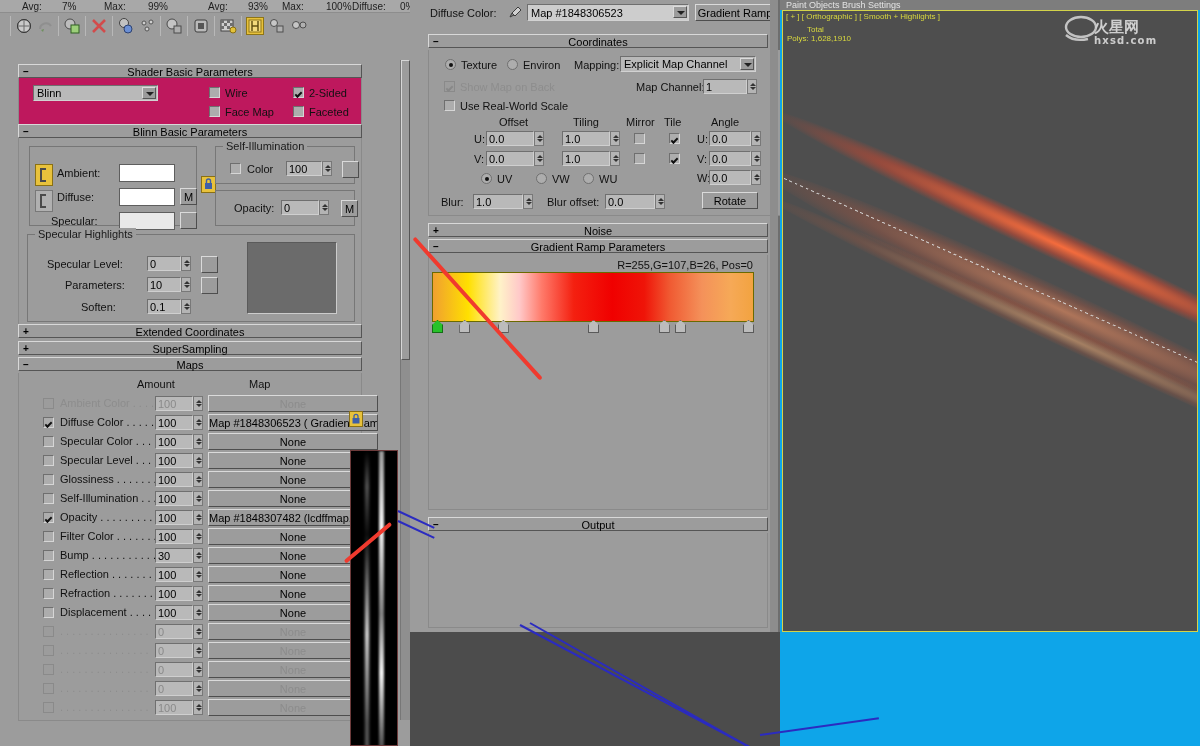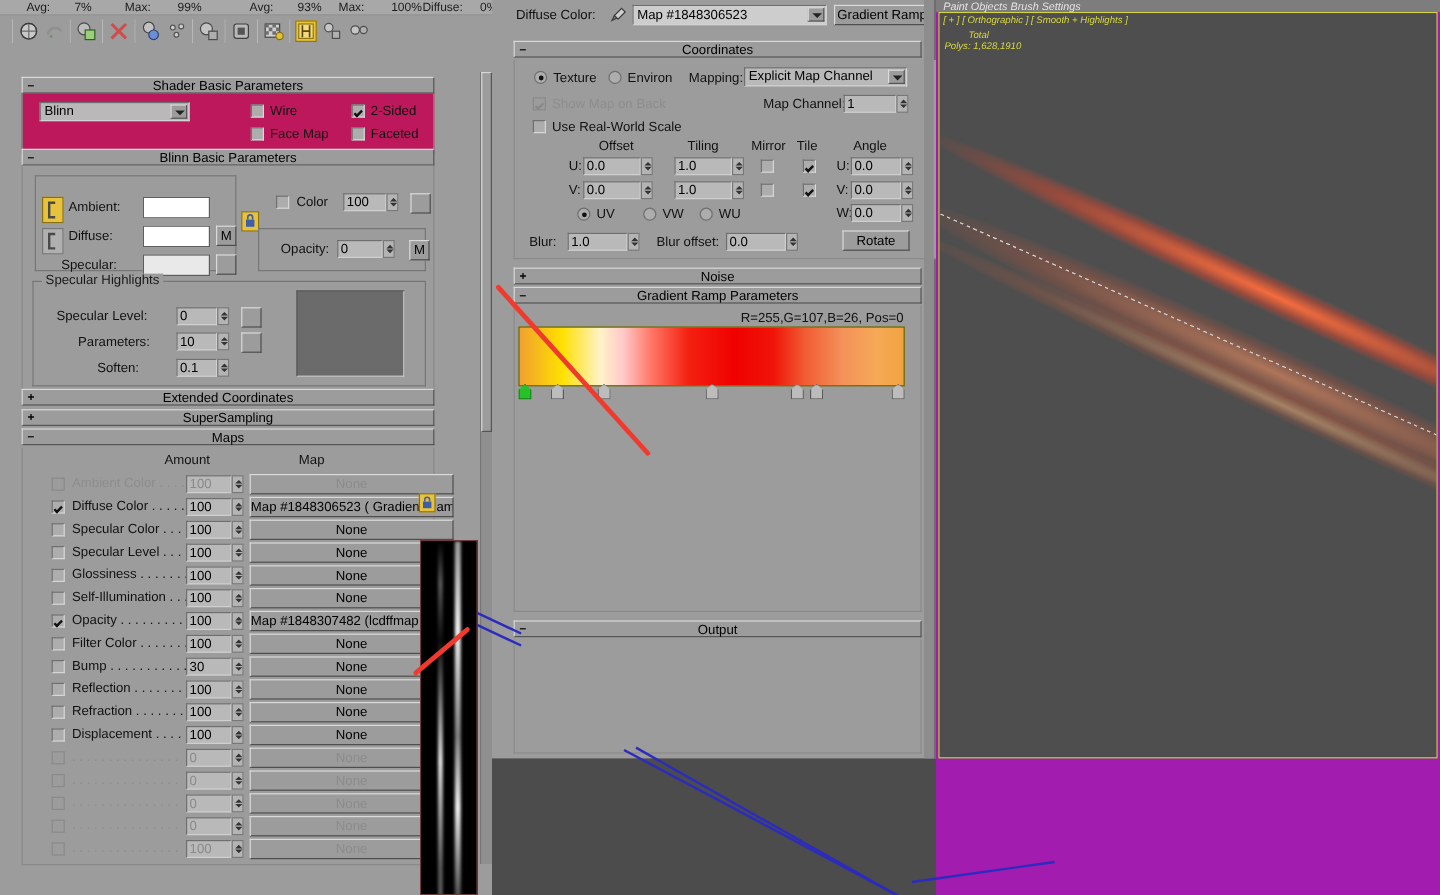--- a/index.html
+++ b/index.html
@@ -142,21 +142,21 @@
       #f05a32 74%, #f4915a 84%, #f6a957 93%, #f2a340 100%);
   }
   #gradflags { position:absolute; left:22px; top:320px; width:324px; height:14px; }
   .flag { position:absolute; top:0; width:11px; height:13px;
     background:#bcbcbc; border:1px solid #5a5a5a;
     clip-path:polygon(50% 0%, 100% 38%, 100% 100%, 0% 100%, 0% 38%); }
   .flag.sel { background:#27c22a; border-color:#146d15; }
 
   
   #view { position:absolute; left:780px; top:0; width:420px; height:746px;
-          background:#a21caf; overflow:hidden;font-style:italic; }
+          background:#0ea5e9; overflow:hidden; }
   #vp-title { position:absolute; left:0; top:0; width:420px; height:10px;
               background:#7d7d7d; font-size:9px; color:#e3e3e3;
               line-height:10px; padding-left:6px; }
   #vp-frame { position:absolute; left:2px; top:10px; width:416px; height:622px;
               border:1px solid #d3d34a; overflow:hidden; background:#4e4e4e; }
   #vp-label { position:absolute; left:3px; top:1px; font-size:8px; color:#d8d83f;
               white-space:nowrap; }
   #vp-stats { position:absolute; left:4px; top:14px; font-size:8px;
               color:#d8d83f; line-height:9px; }
   .streak { position:absolute; transform-origin:0 50%; border-radius:50%; }
@@ -327,20 +327,23 @@
         <div class="swatch" style="position:absolute; left:100px; top:74px; width:56px; height:18px; background:#e9e9e9;"></div>
         <div class="btn" style="position:absolute; left:161px; top:50px; width:17px; height:17px;">M</div>
         <div class="btn" style="position:absolute; left:161px; top:74px; width:17px; height:17px;"></div>
         <div style="position:absolute; left:182px; top:38px; width:15px; height:17px; background:#e8c23c; border:1px solid #8a7014;">
           <svg width="13" height="15" viewBox="0 0 13 15">
               <rect x="3" y="6" width="7" height="6" fill="#3e5fa8"></rect>
               <path d="M4.5 6V4a2 2 0 0 1 4 0v2" stroke="#3e5fa8" fill="none" stroke-width="1.4"></path>
             </svg>
         </div>
 
+        <div class="group" style="position:absolute; left:196px; top:8px; width:140px; height:38px;">
+          <span class="gtitle">Self-Illumination</span>
+        </div>
         <span class="chk" style="position:absolute; left:211px; top:25px;"></span>
         <span class="lbl" style="position:absolute; left:228px; top:25px;">Color</span>
         <span class="num" style="position:absolute; left:267px; top:23px; width:36px;">100</span>
         <span class="spin" style="position:absolute; left:303px; top:23px;"></span>
         <div class="btn" style="position:absolute; left:323px; top:23px; width:17px; height:17px;"></div>
 
         <div class="group" style="position:absolute; left:196px; top:52px; width:140px; height:36px;"></div>
         <span class="lbl" style="position:absolute; left:215px; top:64px;">Opacity:</span>
         <span class="num" style="position:absolute; left:262px; top:62px; width:38px;">0</span>
         <span class="spin" style="position:absolute; left:300px; top:62px;"></span>
@@ -741,20 +744,28 @@
       <div style="position:absolute; left:-10px; top:162px; width:700px; height:1px; transform:rotate(24deg); transform-origin:0 0;
            background:repeating-linear-gradient(to right, #d8d8d8 0 3px, transparent 3px 6px);"></div>
 
       <div id="vp-label">[ + ] [ Orthographic ] [ Smooth + Highlights ]</div>
       <div id="vp-stats">
         <div style="padding-left:20px;">Total</div>
         <div>Polys: 1,628,1910</div>
       </div>
     </div>
 
+    <div id="logo">
+      <svg width="122" height="34" viewBox="0 0 122 34">
+        <ellipse cx="17" cy="13" rx="15" ry="10" fill="none" stroke="#d8d8d8" stroke-width="2.4"></ellipse>
+        <path d="M2 21 Q 10 28 24 25" stroke="#d8d8d8" stroke-width="2.4" fill="none"></path>
+        <text x="30" y="18" font-family="'DejaVu Sans',sans-serif" font-size="15" font-weight="bold" fill="#e6e6e6">火星网</text>
+        <text x="30" y="30" font-family="'DejaVu Sans',sans-serif" font-size="10" font-weight="bold" fill="#e3e3e3" letter-spacing="1.2">hxsd.com</text>
+      </svg>
+    </div>
   </div>
 
   <div id="thumb">
     <div style="position:absolute; left:14px; top:0; width:4px; height:296px;
          background:linear-gradient(to bottom, rgba(255,255,255,0) 0%, rgba(255,255,255,.35) 12%, rgba(255,255,255,.05) 28%, rgba(255,255,255,.9) 62%, rgba(255,255,255,.35) 92%);
          filter:blur(1.5px);"></div>
     <div style="position:absolute; left:28px; top:0; width:5px; height:296px;
          background:linear-gradient(to bottom, rgba(255,255,255,.6) 0%, rgba(255,255,255,.95) 25%, rgba(255,255,255,.5) 55%, rgba(255,255,255,.95) 75%, rgba(255,255,255,.3) 100%);
          filter:blur(1.2px);"></div>
   </div>

